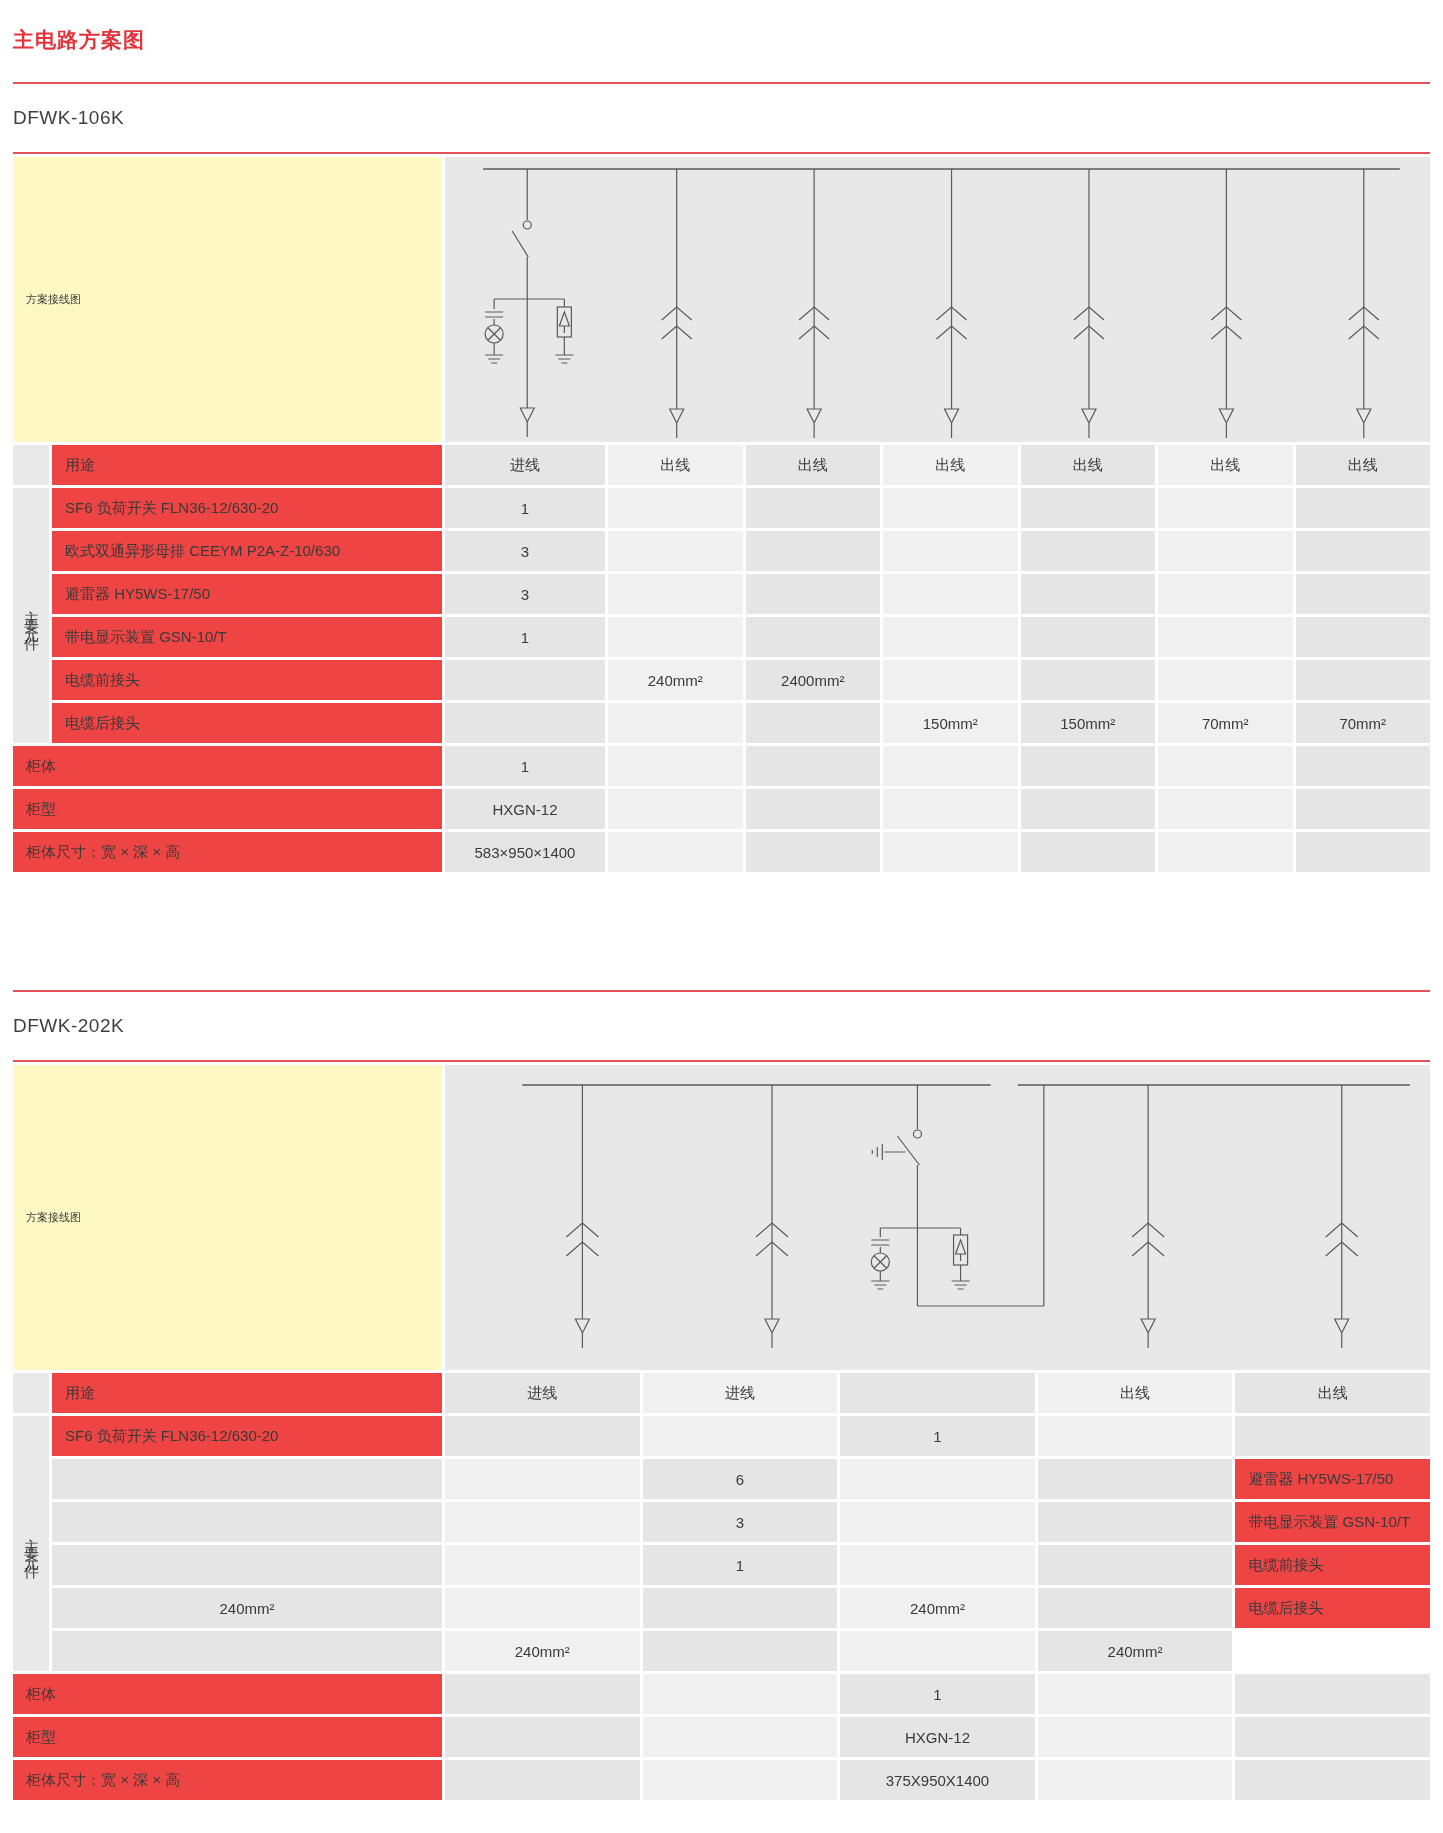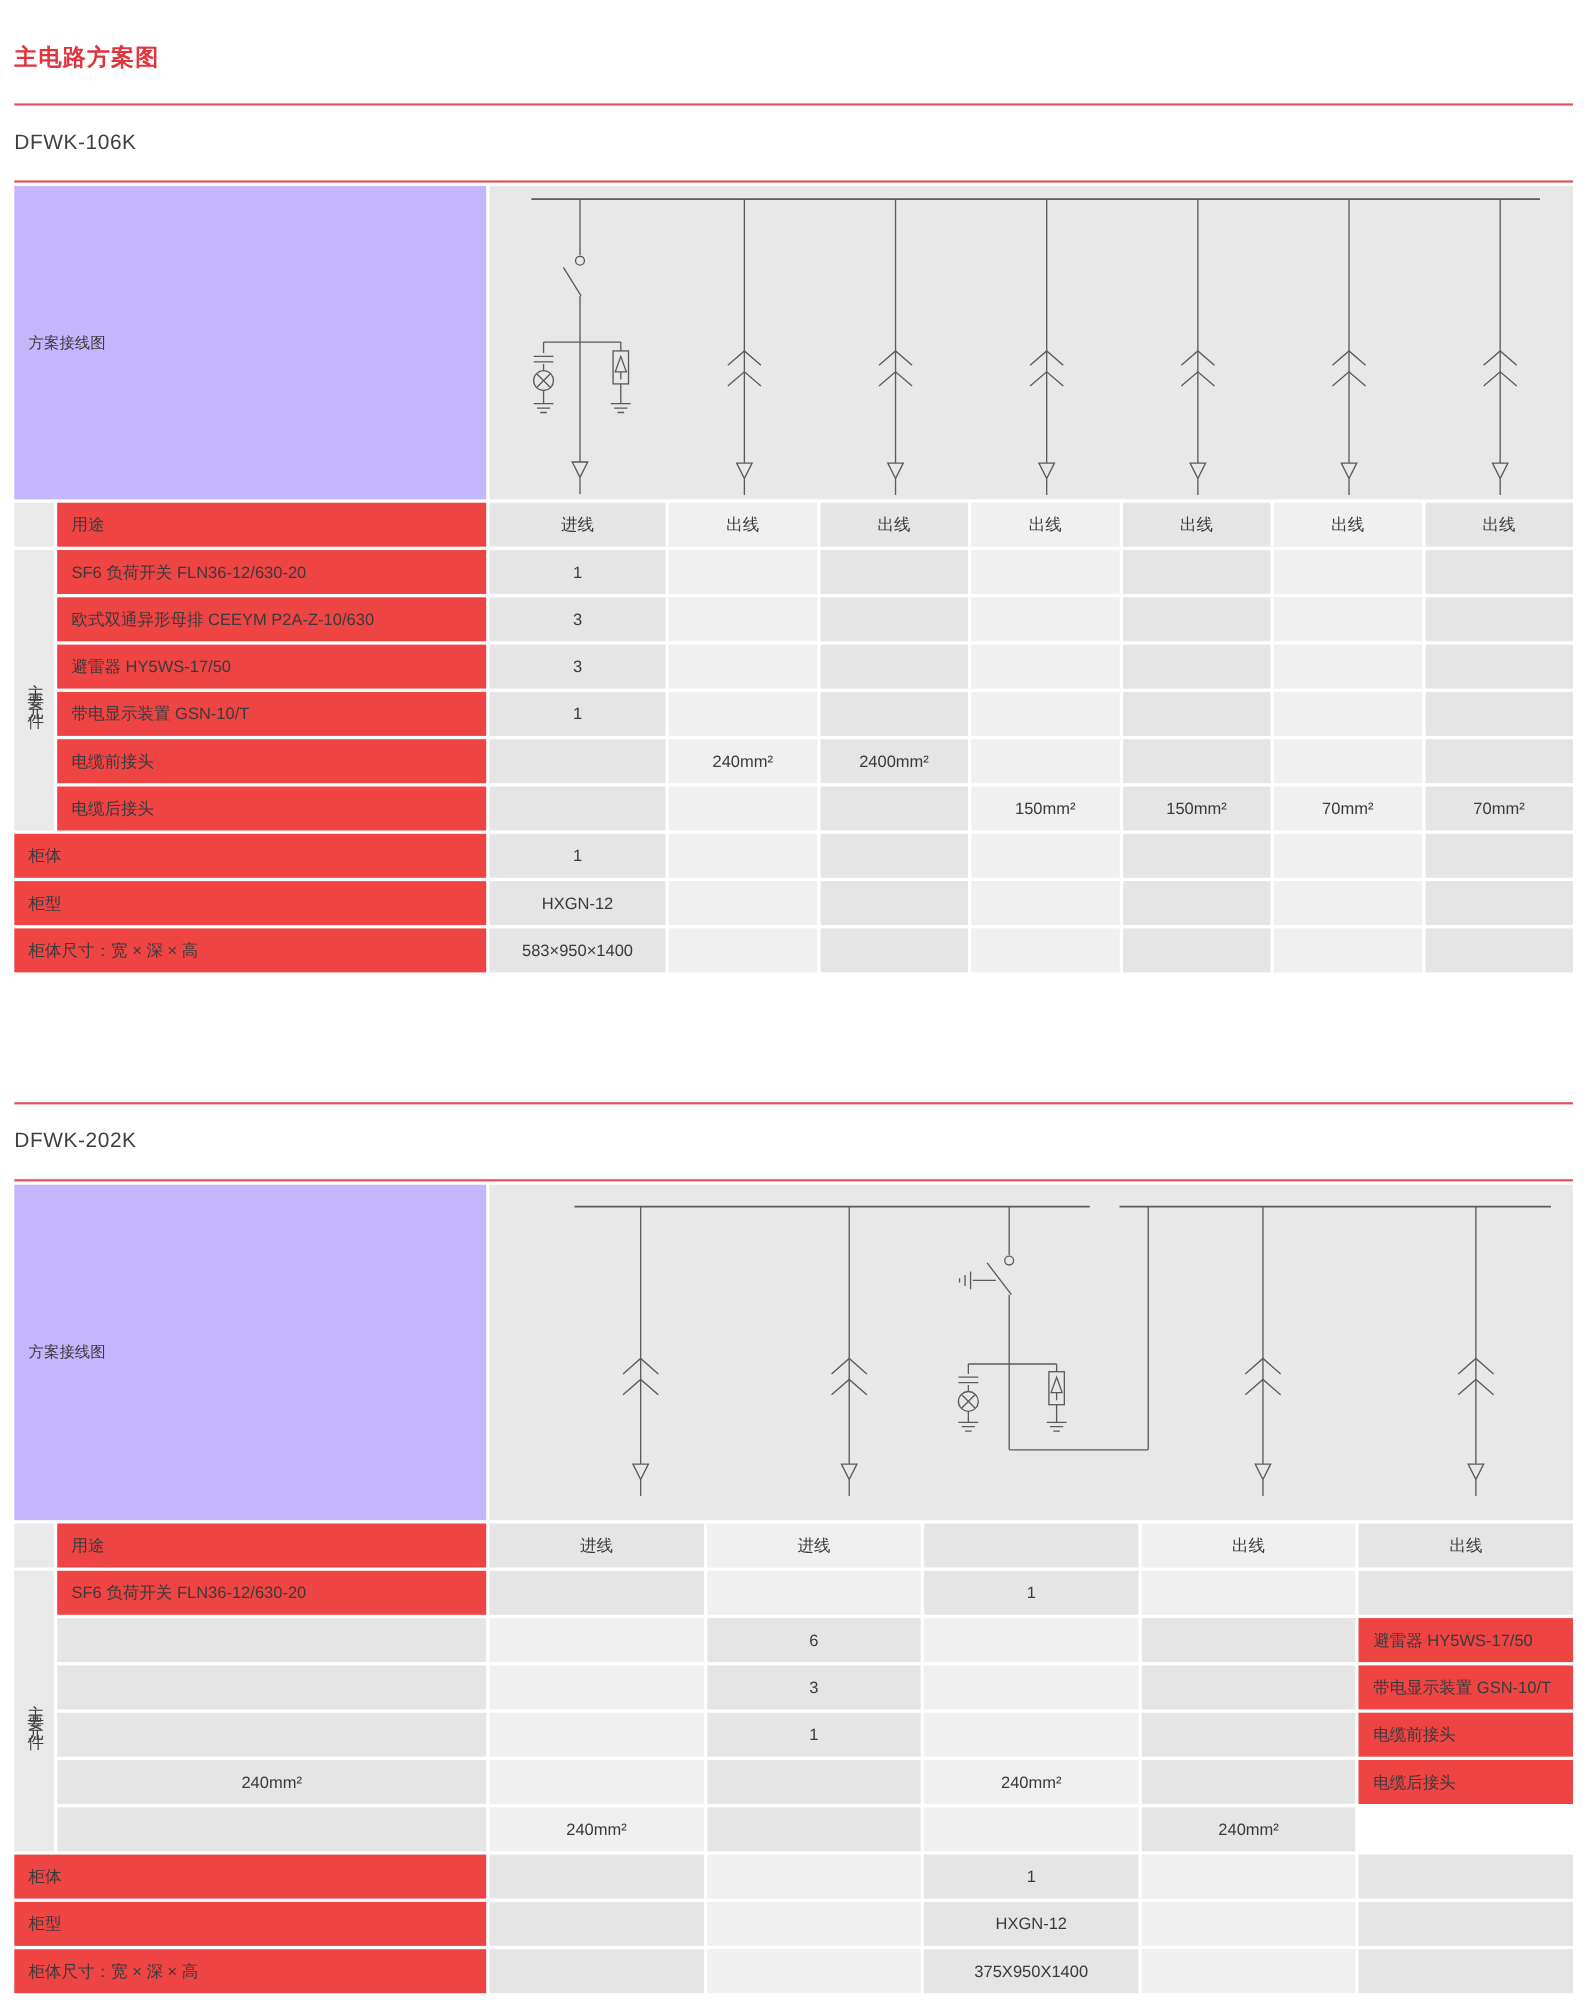--- a/index.html
+++ b/index.html
@@ -1,31 +1,31 @@
 <!DOCTYPE html>
 <html><head>
 <meta charset="utf-8">
 <style>
   html,body{margin:0;padding:0;background:#fff;}
   .page{
     position:relative; width:1443px; height:1833px; box-sizing:border-box;
     padding:0 13px; background:#ffffff; overflow:hidden;
     font-family:"Liberation Sans", sans-serif; color:#3a3a3a;
   }
-  .title{ margin:0; padding-top:38px; font-size:21px; font-weight:bold; color:#e2343c; letter-spacing:1px;}
+  .title{ margin:0; padding-top:26px; font-size:21px; font-weight:bold; color:#e2343c; letter-spacing:1px;}
   .rule{ height:2px; background:#e2525b; }
   .rule.first{ margin-top:28px; }
   .model{ height:68px; display:flex; align-items:center; font-size:19px; color:#3f3f3f; letter-spacing:0.5px;}
   .sec2{ margin-top:118px; }
 
   .diag-row{ display:flex; gap:3px; margin-top:3px; }
   .diag-row.h1{ height:285px; }
   .diag-row.h2{ height:305px; }
-  .diag-label{ width:429px; flex:0 0 429px; background:#c4b5fd; display:flex; align-items:center;
-               padding-left:13px; box-sizing:border-box; font-size:14px; color:#3a3a3a;}
+  .diag-label{ width:429px; flex:0 0 429px; background:#fef9c3; display:flex; align-items:center;
+               padding-left:13px; box-sizing:border-box; font-size:11px; color:#3a3a3a;}
   .diag-area{ flex:1; background:#e8e8e8; }
   .diag-area svg{ display:block; width:100%; height:100%; }
 
   .grid{ display:grid; gap:3px; grid-auto-rows:40px; margin-top:3px; }
   .g1{ grid-template-columns:36px 390px 160px repeat(6, 1fr); }
   .g2{ grid-template-columns:36px 390px repeat(5, 1fr); }
   .cell{ display:flex; align-items:center; justify-content:center; font-size:15px; color:#3a3a3a; overflow:hidden;}
   .lab{ justify-content:flex-start; padding-left:13px; background:#ef4444; }
   .dark{ background:#e5e5e5; }
   .light{ background:#f0f0f0; }

